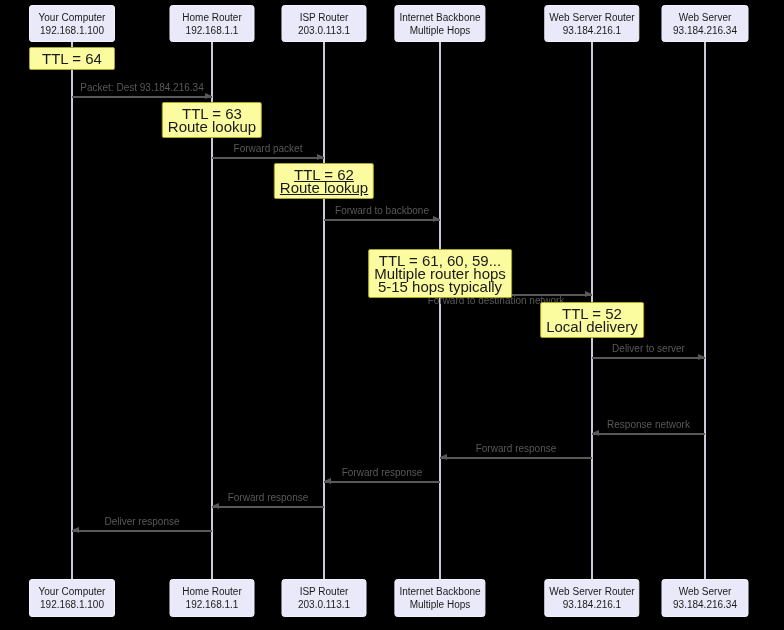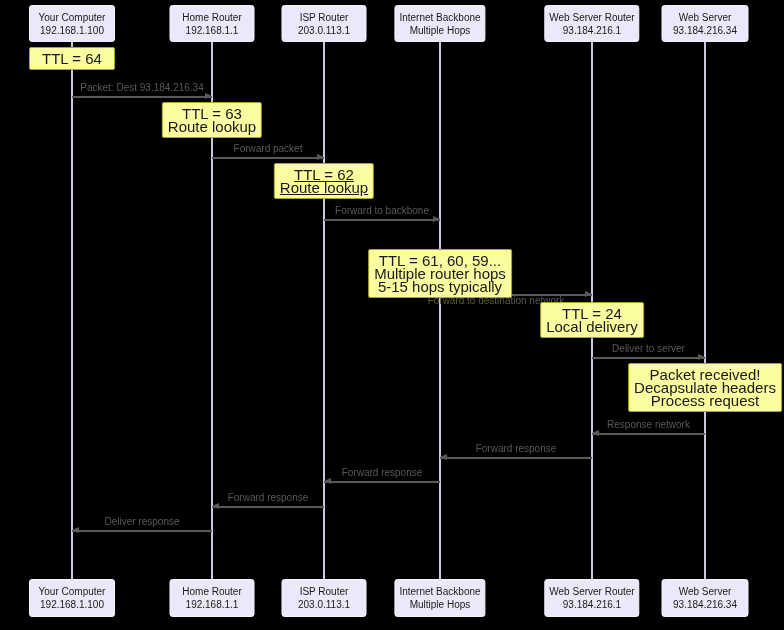--- a/index.html
+++ b/index.html
@@ -116,27 +116,22 @@
     <div class="note" style="left: 324px; top: 163px; min-width: 85px; text-decoration: underline;">
       <div>TTL = 62</div>
       <div>Route lookup</div>
     </div>
     <div class="note" style="left: 440px; top: 237px; min-width: 88px; margin-top: 12px;">
       <div>TTL = 61, 60, 59...</div>
       <div>Multiple router hops</div>
       <div>5-15 hops typically</div>
     </div>
     <div class="note" style="left: 592px; top: 302px; min-width: 85px;">
-      <div>TTL = 24</div>
+      <div>TTL = 52</div>
       <div>Local delivery</div>
-    </div>
-    <div class="note" style="left: 705px; top: 363px; min-width: 88px;">
-      <div>Packet received!</div>
-      <div>Decapsulate headers</div>
-      <div>Process request</div>
     </div>
     <div class="actor-box" style="left: 72px; top: 5px; min-width: 86px; height: 37px;">
       <div>Your Computer</div>
       <div>192.168.1.100</div>
     </div>
     <div class="actor-box" style="left: 72px; top: 579px; min-width: 86px; height: 38px;">
       <div>Your Computer</div>
       <div>192.168.1.100</div>
     </div>
     <div class="actor-box" style="left: 212px; top: 5px; min-width: 85px; height: 37px;">

